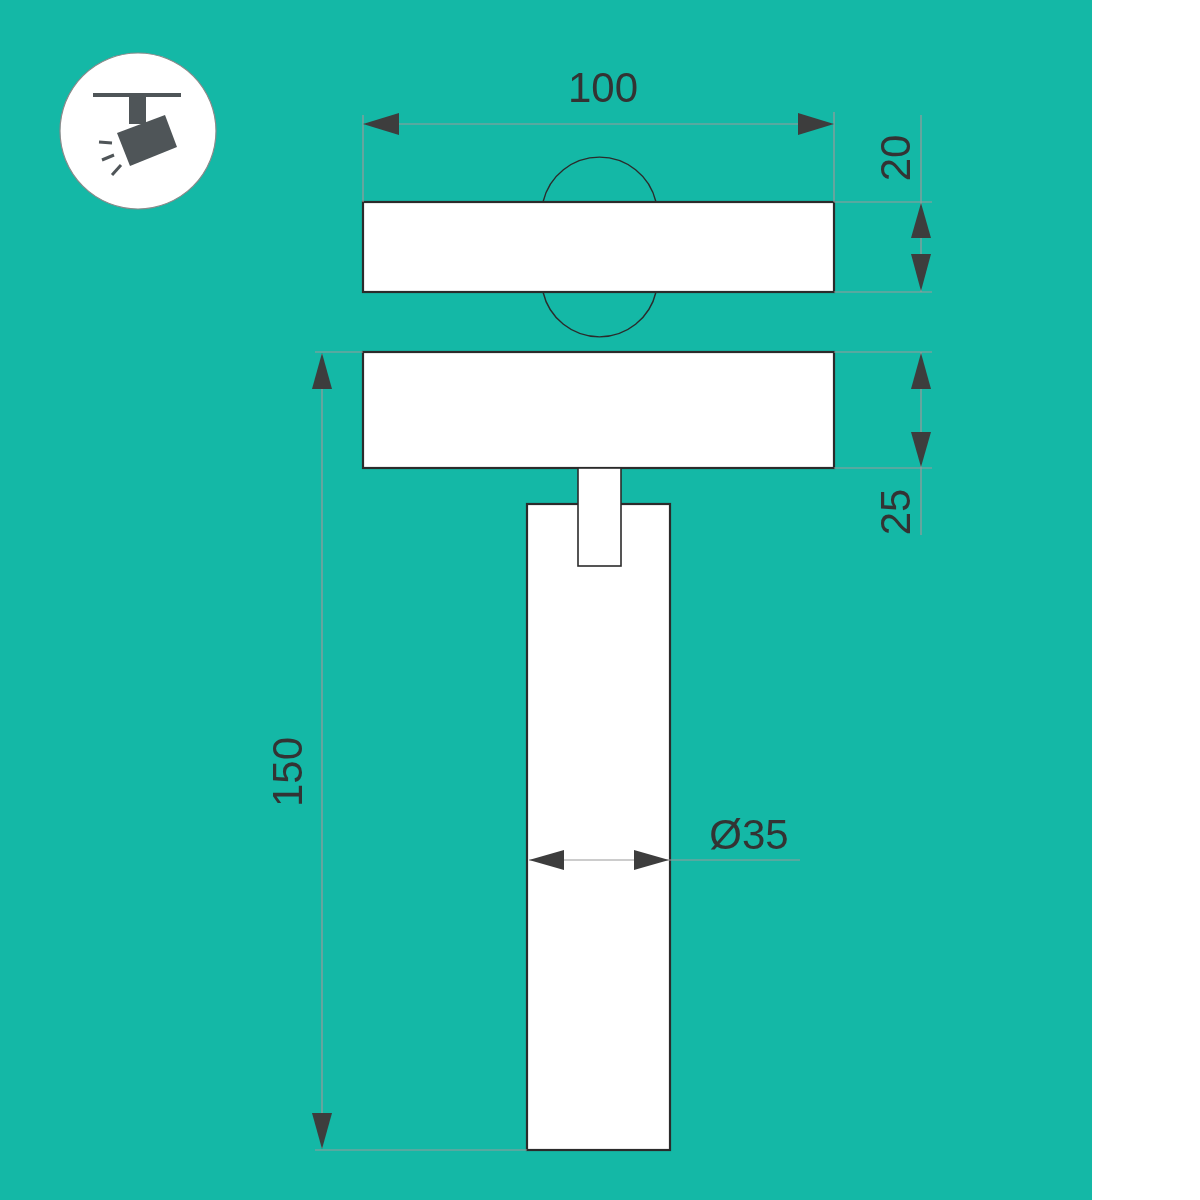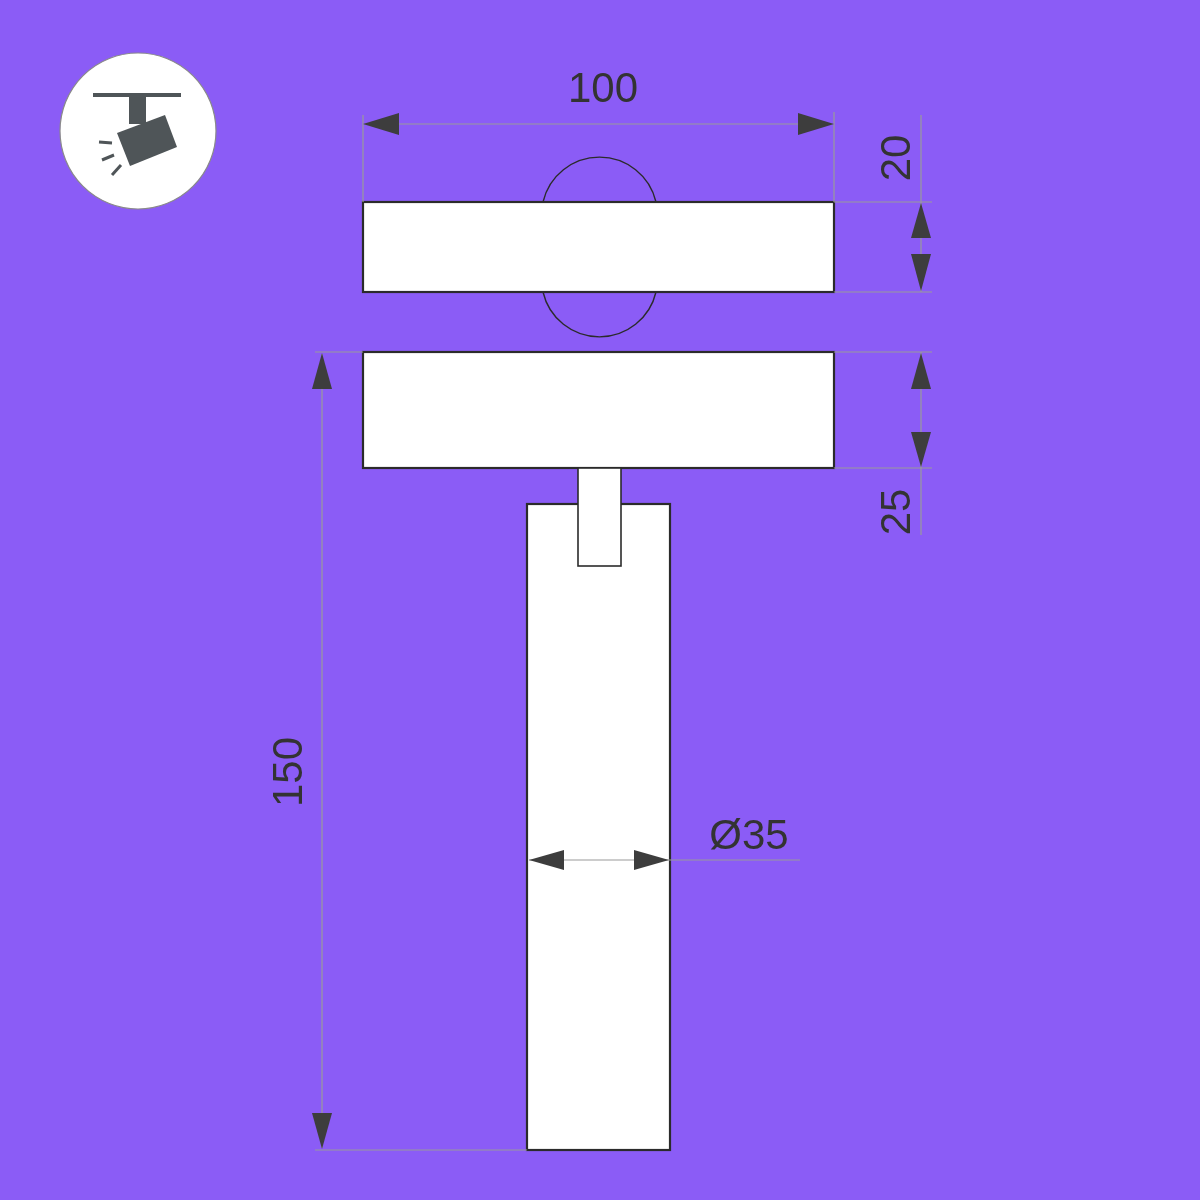--- a/index.html
+++ b/index.html
@@ -1,16 +1,16 @@
 <!DOCTYPE html>
 <html><head>
   <meta charset="utf-8">
   <style>
     html, body { margin: 0; padding: 0; background: #ffffff; }
-    #canvas { position: relative; width: 1200px; height: 1200px; background: #8b5cf6; overflow: hidden; }
+    #canvas { position: relative; width: 1092px; height: 1200px; background: #14b8a6; overflow: hidden; }
     svg { position: absolute; left: 0; top: 0; }
     .dimtext { font-family: "Liberation Sans", "DejaVu Sans", sans-serif; font-size: 42px; fill: #333333; font-weight: normal; }
     .outline { fill: #ffffff; stroke: #2b2b2b; stroke-width: 2.2; }
     .thin { fill: none; stroke: #2b2b2b; stroke-width: 1.4; }
     .dimline { stroke: #9a9a9a; stroke-width: 1.2; fill: none; }
     .arrow { fill: #3d3d3d; }
     .icon-fill { fill: #4f5558; }
   </style>
 </head>
 <body>

